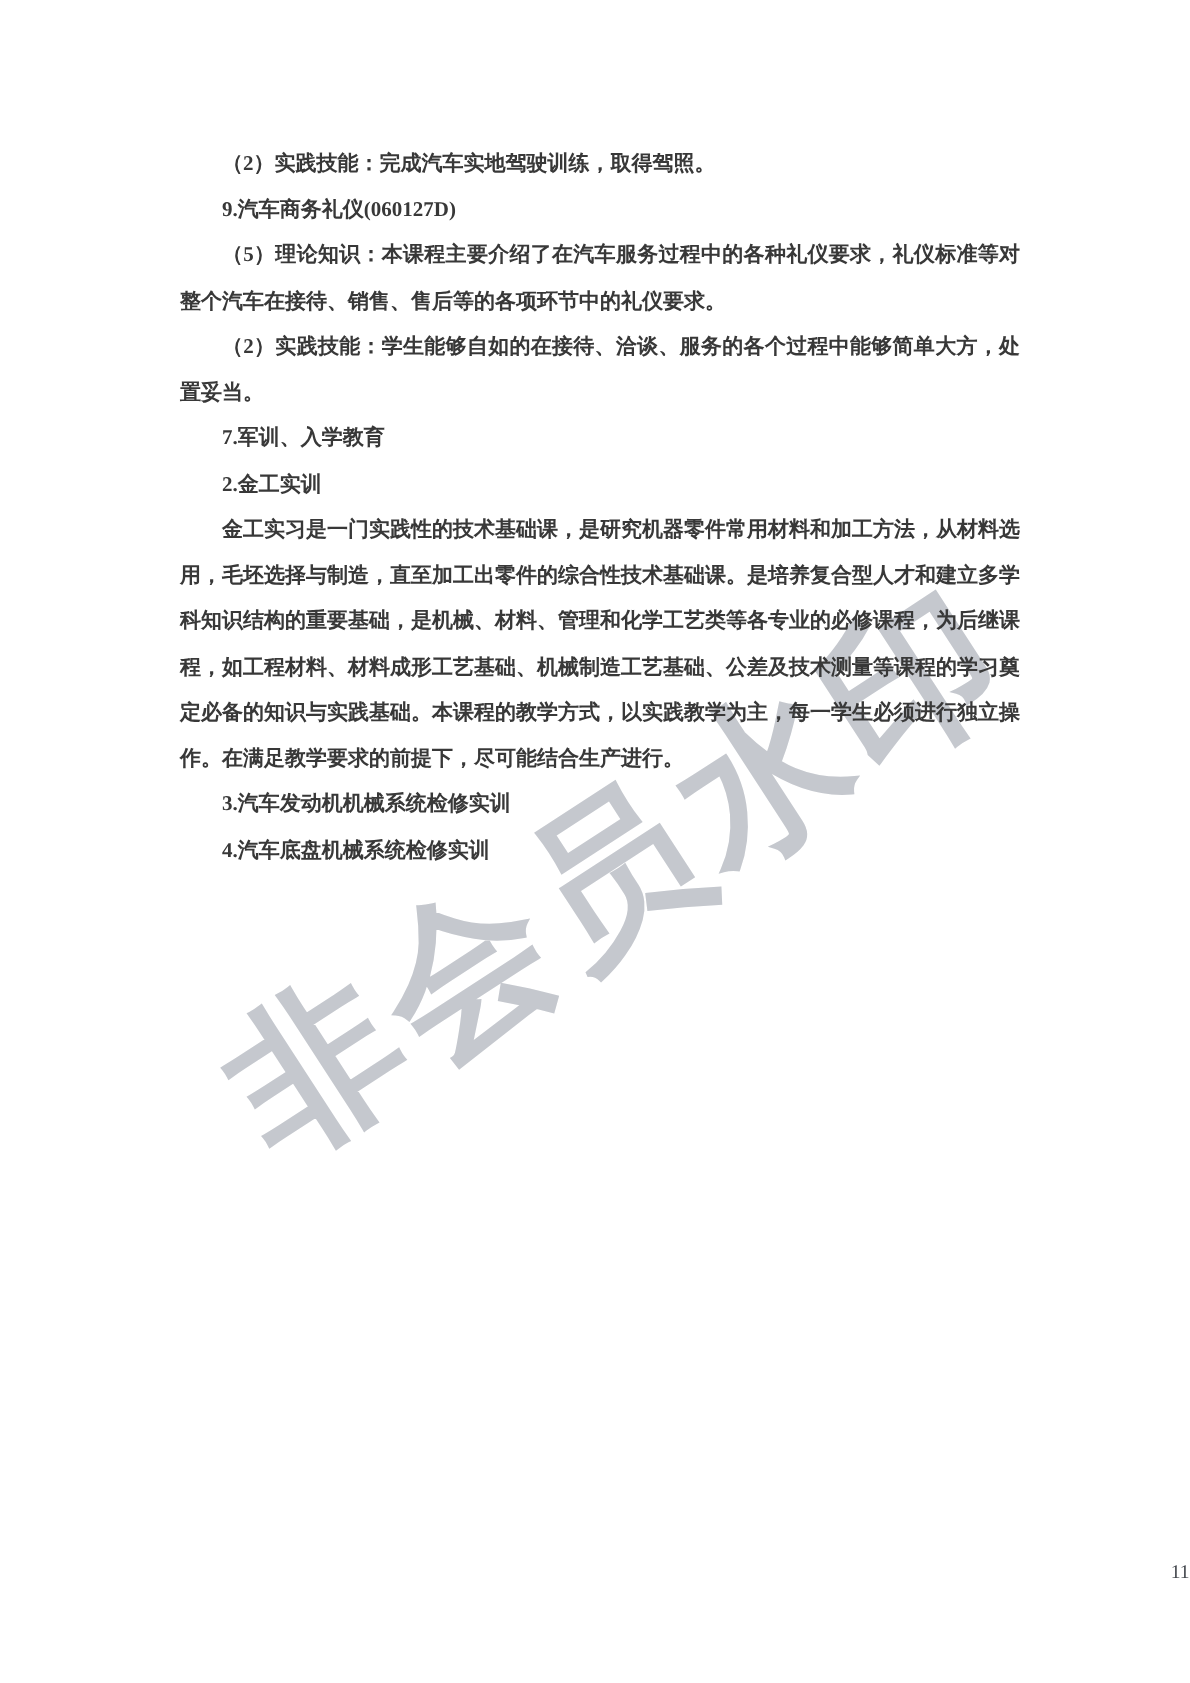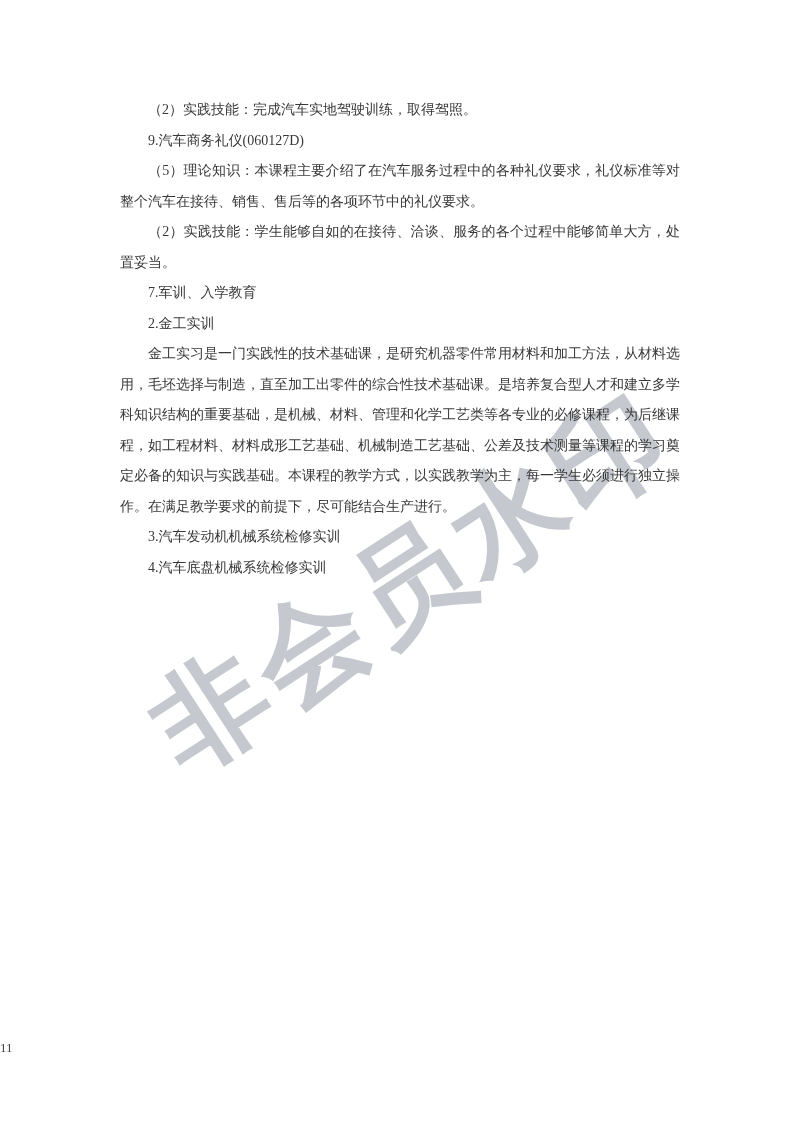--- a/index.html
+++ b/index.html
@@ -38,27 +38,28 @@
     z-index: 1;
     font-size: 14px;
     line-height: 30.5px;
     text-align: justify;
     color: #383838;
   }
   .content p {
     margin: 0;
     padding: 0;
     text-indent: 2em;
+    font-weight: bold;
   }
   .page-number {
     position: absolute;
     left: 0;
     right: 0;
     top: 1040px;
-    text-align: left;
+    text-align: right;
     font-size: 13px;
     color: #44484e;
     z-index: 1;
   }
 </style>
 </head>
 <body>
 
 <div class="page">
 

